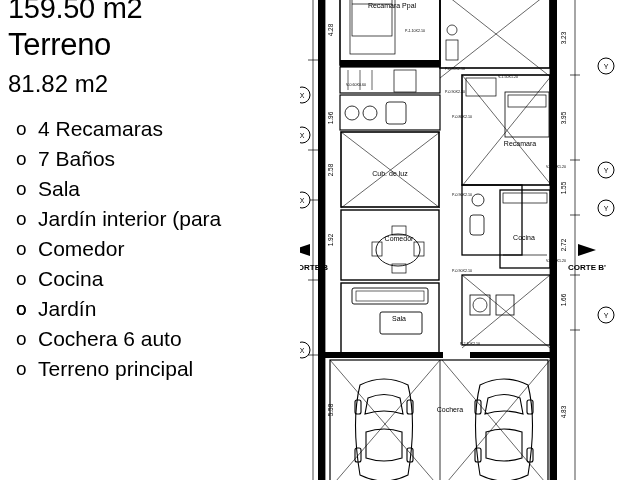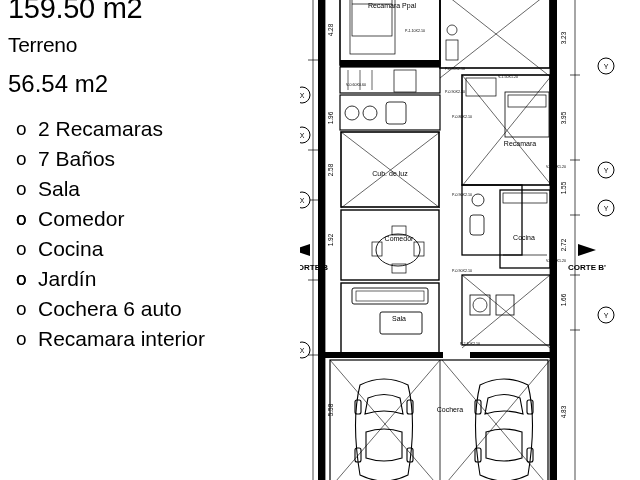--- a/index.html
+++ b/index.html
@@ -37,21 +37,21 @@
   }
   .headline-1 {
     font-size: 29px;
     line-height: 33px;
     letter-spacing: -0.3px;
     margin: -8px 0 0 0;
     white-space: nowrap;
     overflow: hidden;
   }
   .headline-2 {
-    font-size: 21px;
+    font-size: 31px;
     line-height: 36px;
     letter-spacing: -0.3px;
     margin: 2px 0 0 0;
   }
   .sub-1 {
     font-size: 24px;
     line-height: 30px;
     margin: 6px 0 0 0;
   }
   .sub-2 {
@@ -283,29 +283,29 @@
         </g>
 
       <text id="corte-left" x="292" y="270" font-family="Liberation Sans, sans-serif" font-size="8" font-weight="bold" fill="#000000">CORTE B</text>
       <text id="corte-right" x="568" y="270" font-family="Liberation Sans, sans-serif" font-size="8" font-weight="bold" fill="#000000">CORTE B'</text>
     </svg>
   </div>
 
   <div class="text-panel">
     <div class="headline-1">159.50 m2</div>
     <div class="headline-2">Terreno</div>
-    <div class="sub-1">56.54 m2</div>
+    <div class="sub-1">81.82 m2</div>
 
     <ul class="feature-list" id="feature-list">
-        <li><span class="bullet">o</span><span>2 Recamaras</span></li>
+        <li><span class="bullet">o</span><span>4 Recamaras</span></li>
         <li><span class="bullet">o</span><span>7 Baños</span></li>
         <li><span class="bullet">o</span><span>Sala</span></li>
-        <li><span class="bullet">o</span></li>
+        <li><span class="bullet">o</span><span>Jardín interior (para</span></li>
         <li><span class="bullet">o</span><span>Comedor</span></li>
         <li><span class="bullet">o</span><span>Cocina</span></li>
         <li><span class="bullet">o</span></li>
         <li><span class="bullet">o</span><span>Jardín</span></li>
         <li><span class="bullet">o</span><span>Cochera 6 auto</span></li>
-        <li><span class="bullet">o</span><span>Recamara interior</span></li>
+        <li><span class="bullet">o</span><span>Terreno principal</span></li>
       </ul>
   </div>
 
 </div>
 
 </body></html>

